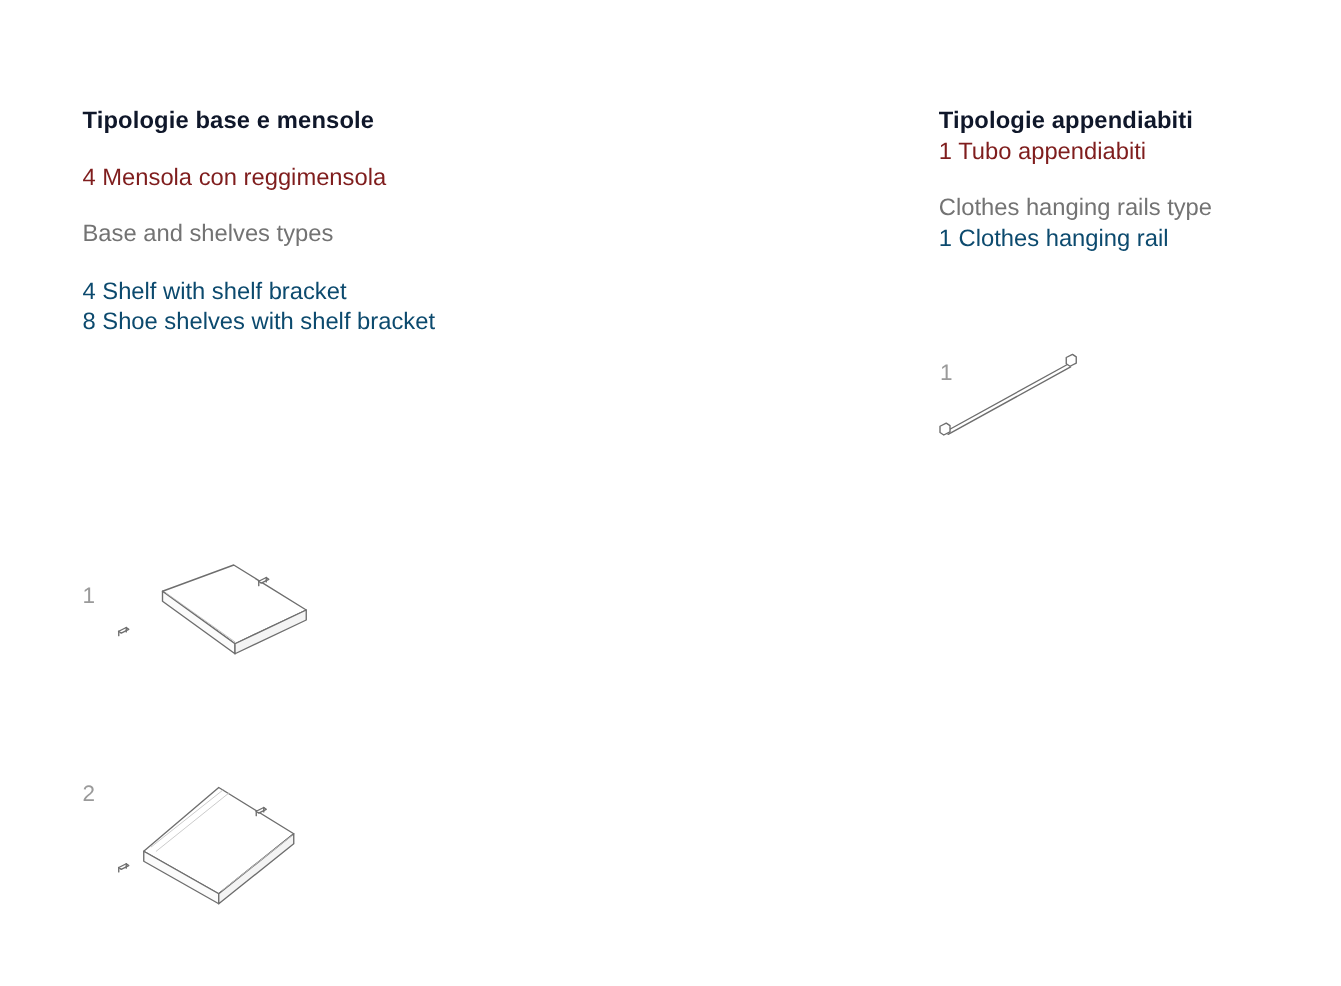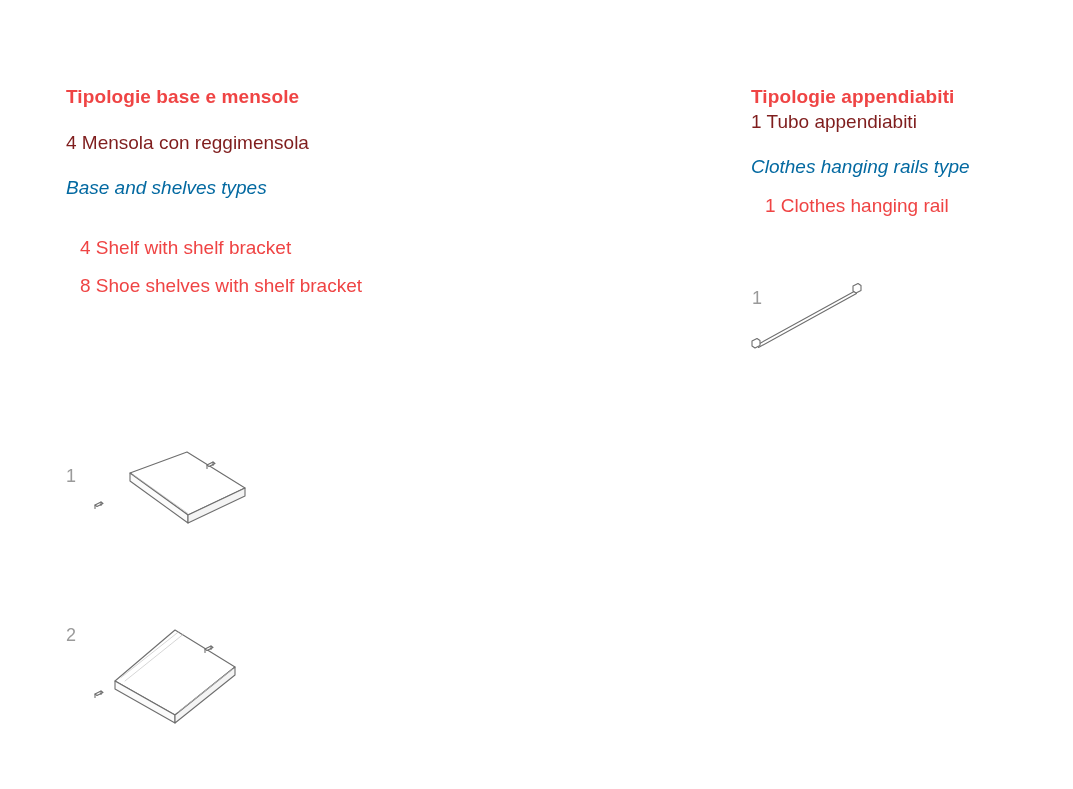--- a/index.html
+++ b/index.html
@@ -29,45 +29,44 @@
   .col-right {
     position: absolute;
     left: 751px;
     top: 84px;
     width: 300px;
   }
 
   .heading-it {
     font-size: 19px;
     font-weight: bold;
-    color: #ef4444;
+    color: #0f172a;
     letter-spacing: 0.1px;
     line-height: 26px;
     margin: 0;
   }
   .line-it {
     font-size: 19px;
     color: #7f1d1d;
     line-height: 24px;
     margin: 0;
     font-weight: normal;
   }
   .heading-en {
     font-size: 19px;
-    color: #0369a1;
+    color: #737373;
     line-height: 26px;
     margin: 0;
     font-weight: normal;
-    font-style: italic;
   }
   .line-en {
     font-size: 19px;
-    color: #ef4444;
+    color: #0c4a6e;
     line-height: 24px;
-    margin: 14px;
+    margin: 0;
     font-weight: normal;
   }
 
   .gap-lg { height: 21px; }
   .gap-md { height: 20px; }
 
   
   .fig-num {
     position: absolute;
     font-size: 18px;

